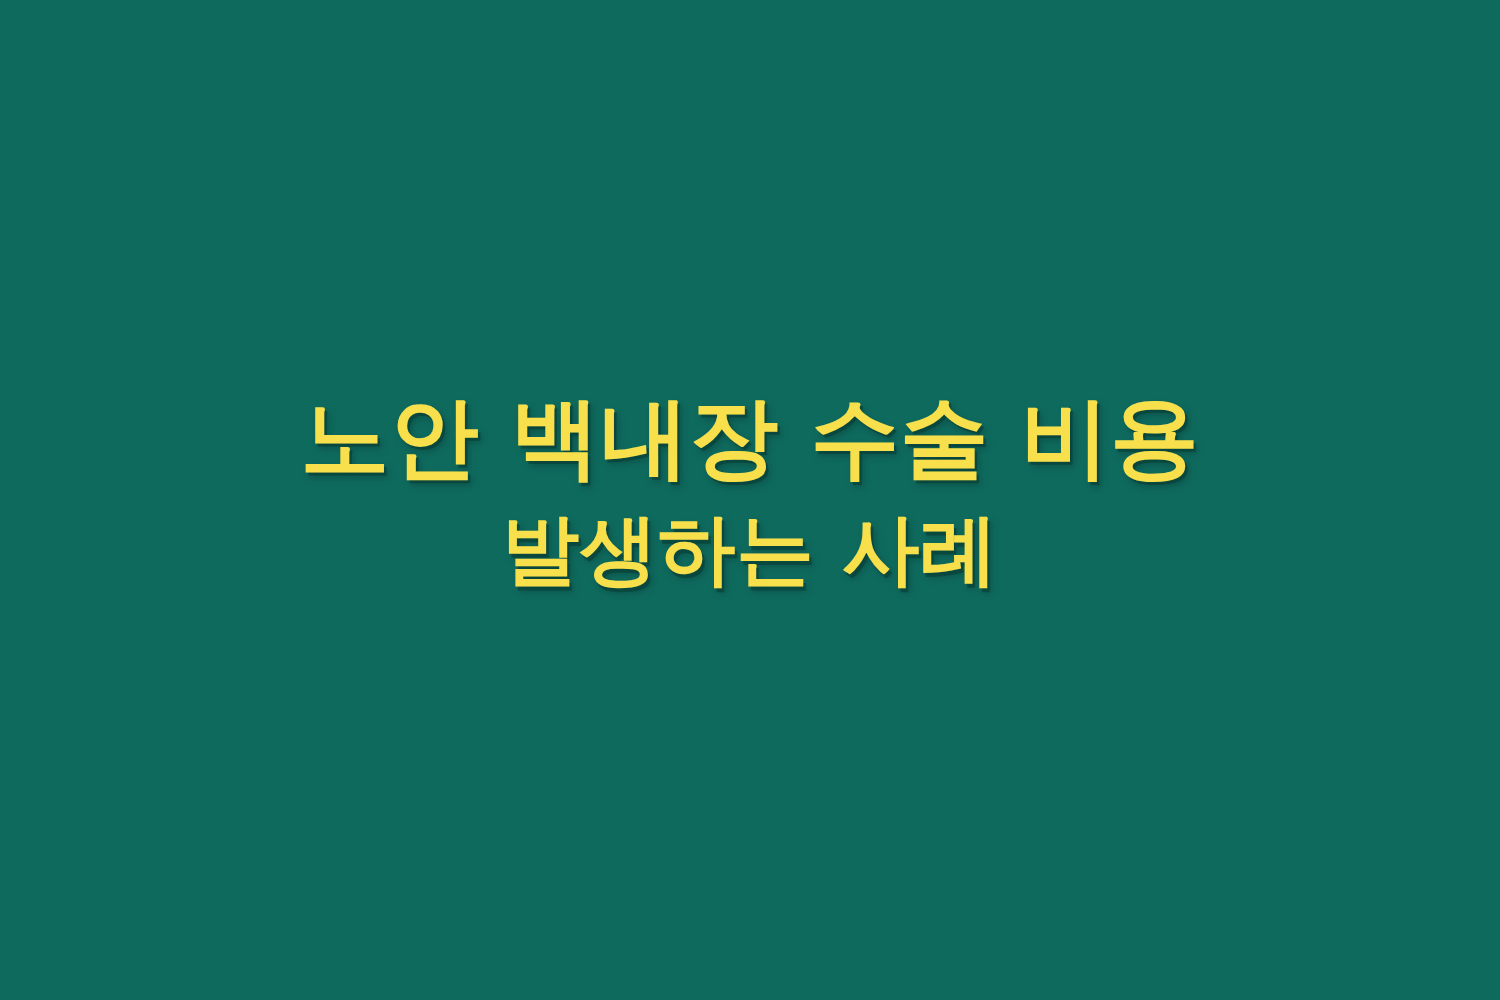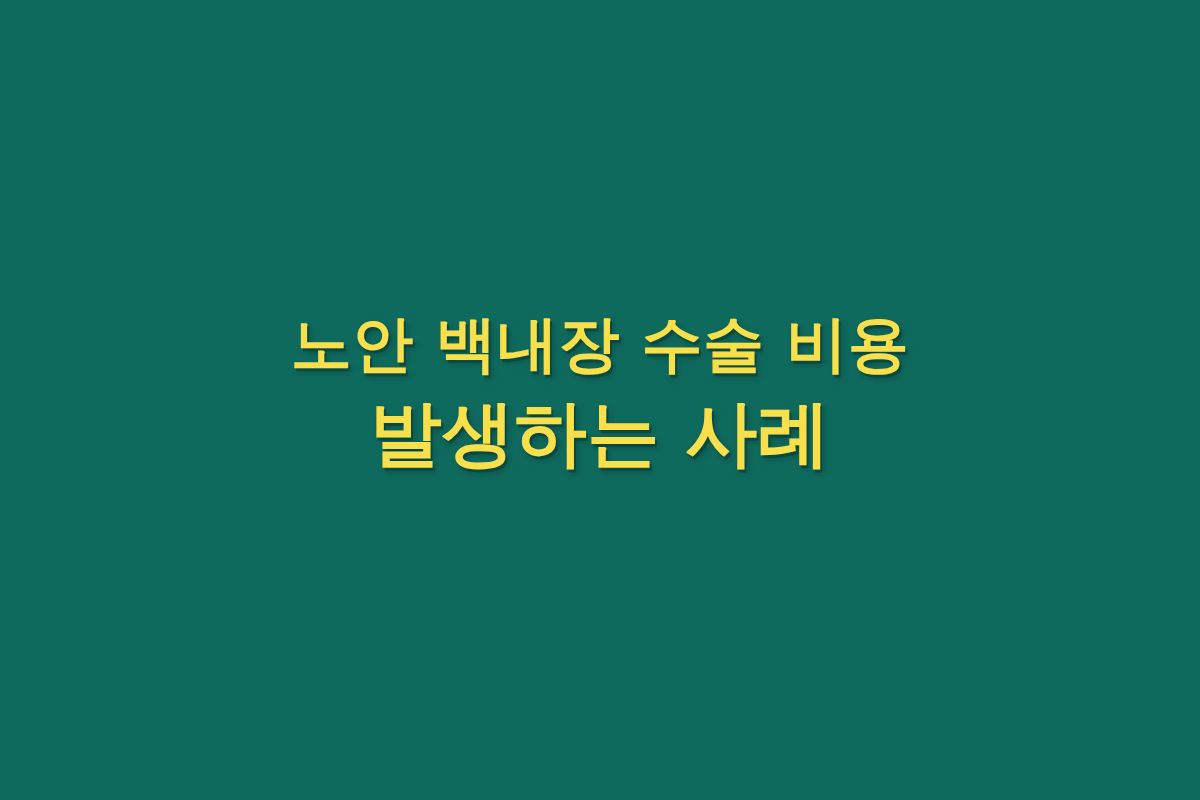--- a/index.html
+++ b/index.html
@@ -46,23 +46,23 @@
     font-weight: 700;
     font-size: 96px;
     line-height: 1.28;
     letter-spacing: 0.5px;
     white-space: nowrap;
     text-shadow:
        2px 3px 0 rgba(8, 58, 50, 0.55),
        3px 4px 6px rgba(5, 40, 34, 0.35);
   }
 
-  .title-line.line-1 { font-size: 61px; }
+  .title-line.line-1 { font-size: 71px; }
   .title-line.line-2 { font-size: 95px; }
-  .title-line.line-3 { font-size: 72px; }
+  .title-line.line-3 { font-size: 62px; }
 </style>
 </head>
 <body>
 
 <div class="thumbnail-card">
 
   <div class="title-block">
 
     <span class="title-line line-1">노안 백내장 수술 비용</span>
 

